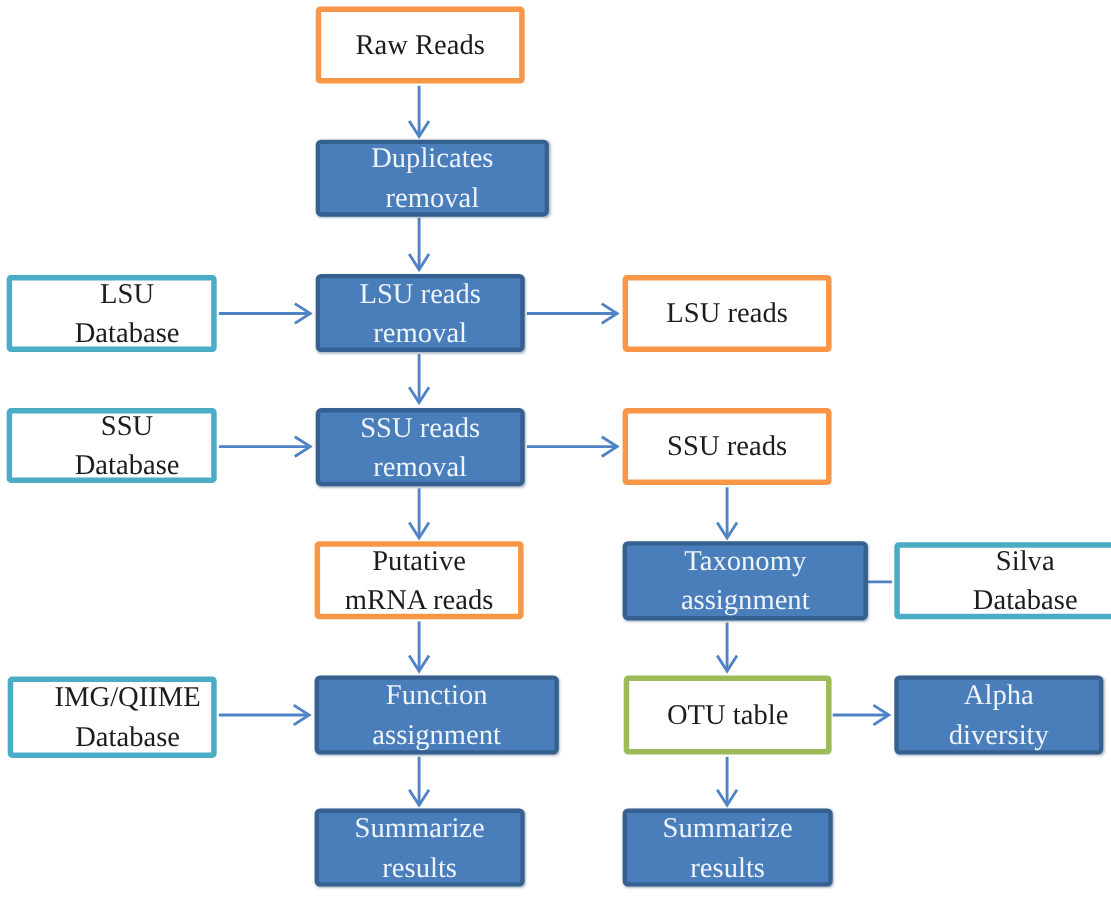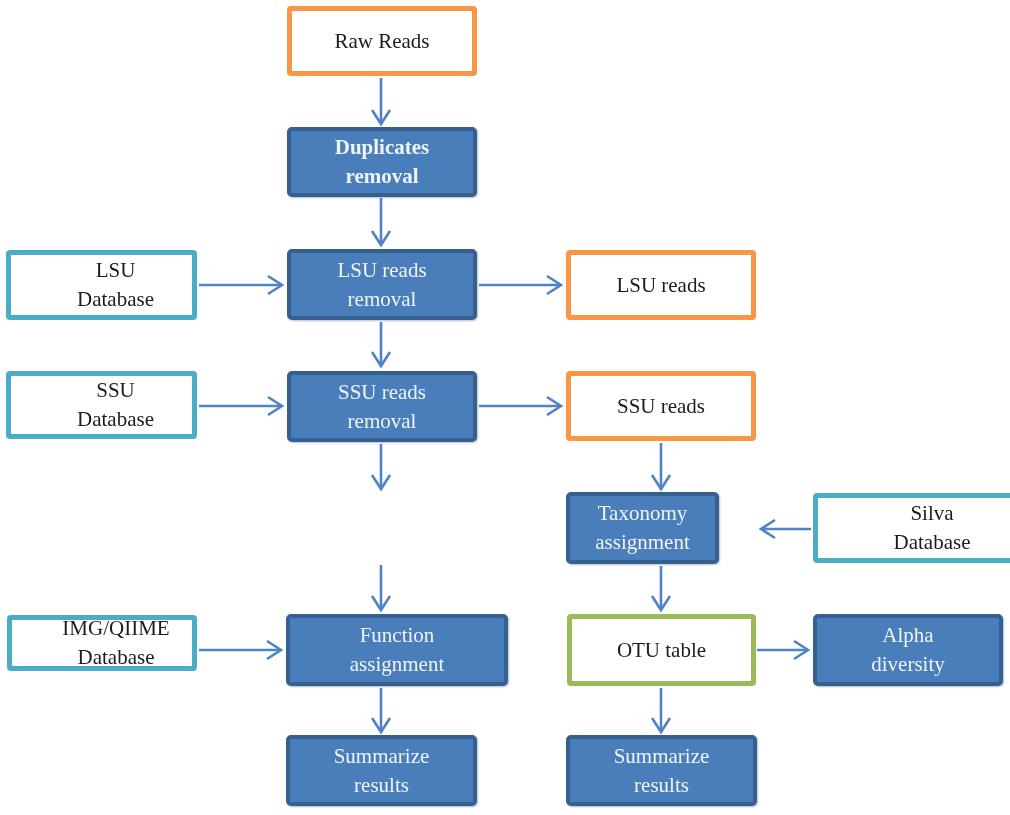--- a/index.html
+++ b/index.html
@@ -10,21 +10,21 @@
     font-family:"Liberation Serif", serif;
     overflow:hidden;
   }
   .node {
     position:absolute;
     box-sizing:border-box;
     display:flex;
     align-items:center;
     justify-content:center;
     text-align:center;
-    font-size:21px;
+    font-size:26px;
     line-height:1.38;
     white-space:pre-line;
     border-radius:4px;
   }
   .process {
     background:#4a7ebb;
     border:4px solid #35608f;
     color:#eff4fb;
     border-radius:5px;
     box-shadow:1px 1px 2px rgba(40,70,110,0.35);
@@ -62,41 +62,43 @@
     <line x1="811" y1="529" x2="761" y2="529" marker-end="url(#arrowV)"></line>
     <line x1="381" y1="565" x2="381" y2="610" marker-end="url(#arrowV)"></line>
     <line x1="199" y1="650" x2="281" y2="650" marker-end="url(#arrowV)"></line>
     <line x1="661" y1="566" x2="661" y2="610" marker-end="url(#arrowV)"></line>
     <line x1="757" y1="650" x2="808" y2="650" marker-end="url(#arrowV)"></line>
     <line x1="381" y1="688" x2="381" y2="732" marker-end="url(#arrowV)"></line>
     <line x1="661" y1="688" x2="661" y2="732" marker-end="url(#arrowV)"></line>
   </svg>
 
   <div class="node data-orange" style="left:287px; top:6px;   width:190px; height:70px;">Raw Reads</div>
-  <div class="node process" style="left:287px; top:127px; width:190px; height:70px;font-weight:bold;">Duplicates
+  <div class="node process" style="left:287px; top:127px; width:212px; height:70px;">Duplicates
 removal</div>
 
   <div class="node db-teal" style="left:6px;   top:250px; width:191px; height:70px;">LSU
 Database</div>
   <div class="node process" style="left:287px; top:249px; width:190px; height:71px;">LSU reads
 removal</div>
   <div class="node data-orange" style="left:566px; top:250px; width:190px; height:70px;">LSU reads</div>
 
   <div class="node db-teal" style="left:6px;   top:371px; width:191px; height:68px;">SSU
 Database</div>
   <div class="node process" style="left:287px; top:371px; width:190px; height:71px;">SSU reads
 removal</div>
   <div class="node data-orange" style="left:566px; top:371px; width:190px; height:70px;">SSU reads</div>
 
-  <div class="node process" style="left:566px; top:492px; width:153px; height:72px;">Taxonomy
+  <div class="node data-orange" style="left:286px; top:492px; width:190px; height:71px;">Putative
+mRNA reads</div>
+  <div class="node process" style="left:566px; top:492px; width:223px; height:72px;">Taxonomy
 assignment</div>
   <div class="node db-teal" style="left:813px; top:493px; width:210px; height:70px;">Silva
 Database</div>
 
-  <div class="node db-teal" style="left:7px;   top:615px; width:190px; height:56px;">IMG/QIIME
+  <div class="node db-teal" style="left:7px;   top:615px; width:190px; height:74px;">IMG/QIIME
 Database</div>
   <div class="node process" style="left:286px; top:614px; width:222px; height:72px;">Function
 assignment</div>
   <div class="node otu-green" style="left:567px; top:614px; width:189px; height:72px;">OTU table</div>
   <div class="node process" style="left:813px; top:614px; width:190px; height:72px;">Alpha
 diversity</div>
 
   <div class="node process" style="left:286px; top:735px; width:191px; height:71px;">Summarize
 results</div>
   <div class="node process" style="left:566px; top:735px; width:191px; height:71px;">Summarize

